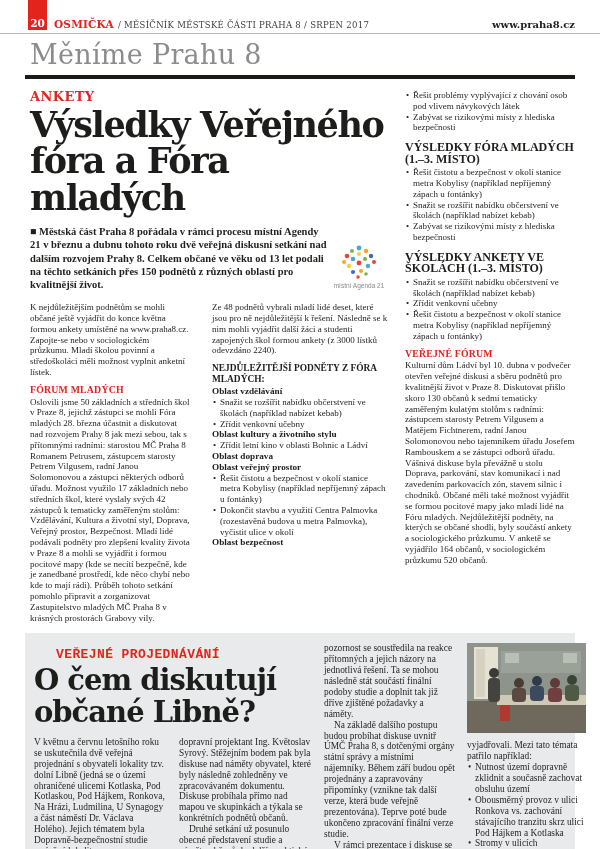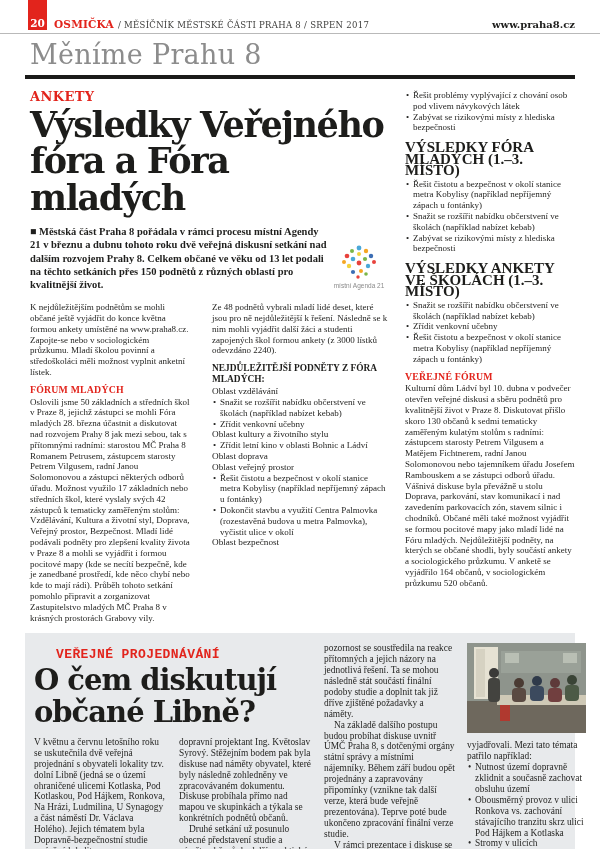--- a/index.html
+++ b/index.html
@@ -28,27 +28,27 @@
   .perex{width:300px;font-weight:bold;font-size:10.5px;line-height:13.2px;color:#1f1f1d;}
   .logo-box{width:58px;flex:none;display:flex;flex-direction:column;align-items:center;
             justify-content:flex-end;padding-bottom:2px;}
   .logo-caption{font:6.5px "Liberation Sans",sans-serif;color:#8a8a8a;margin-top:2px;white-space:nowrap;}
   .a1-cols{display:flex;margin-top:11px;}
   .a1-col1{width:160px;flex:none;}
   .a1-col2{width:178px;flex:none;margin-left:22px;}
   .body-txt{font-size:9px;line-height:10.8px;}
   .subhead-red{color:#e2241c;font-weight:bold;font-size:9.8px;margin:7px 0 1px;letter-spacing:.2px;}
   .subhead-bold{font-weight:bold;font-size:9.4px;line-height:11px;margin:7px 0 1px;color:#1d1d1b;}
-  .oblast{font-weight:normal;font-size:9.2px;line-height:10.8px;color:#1d1d1b;}
+  .oblast{font-weight:bold;font-size:9.2px;line-height:10.8px;color:#1d1d1b;}
   ul.bullets{margin:0;padding:0;list-style:none;}
   ul.bullets li{position:relative;padding-left:8px;font-size:9px;line-height:10.8px;}
   ul.bullets li::before{content:"•";position:absolute;left:1px;top:0;color:#262624;}
 
   .a1-side{width:170px;flex:none;margin-left:15px;padding-top:5px;}
-  .side-head{font-weight:bold;font-size:15px;line-height:11.5px;color:#1d1d1b;margin:9px 0 2px;}
+  .side-head{font-weight:bold;font-size:12px;line-height:11.5px;color:#1d1d1b;margin:9px 0 2px;}
 
   
   .panel{margin:10px 25px 0;background:#e8eaec;border-radius:0 0 18px 6px;
          padding:10px 9px 13px;display:flex;box-sizing:border-box;}
   .p-left{width:278px;flex:none;}
   .kicker2{margin-left:22px;font-family:Liberation Mono, monospace;}
   .headline2{font:bold 29px/1.08 "DejaVu Serif",serif;letter-spacing:-1px;color:#1d1d1b;margin:1px 0 9px;}
   .p-left-cols{display:flex;}
   .p-col{width:133px;flex:none;}
   .p-col + .p-col{margin-left:12px;}

